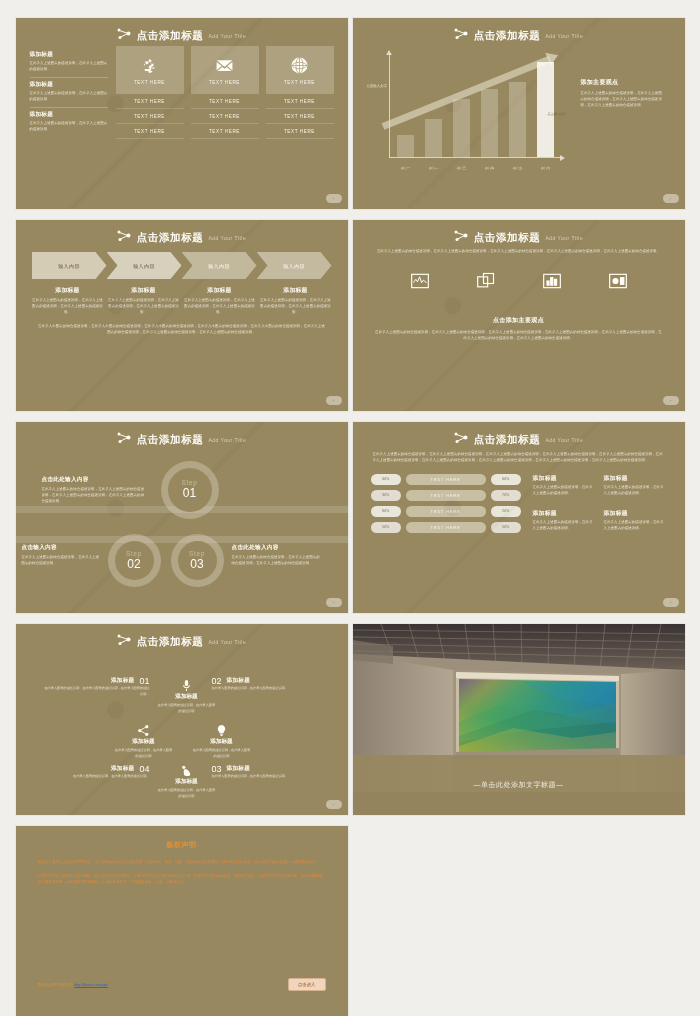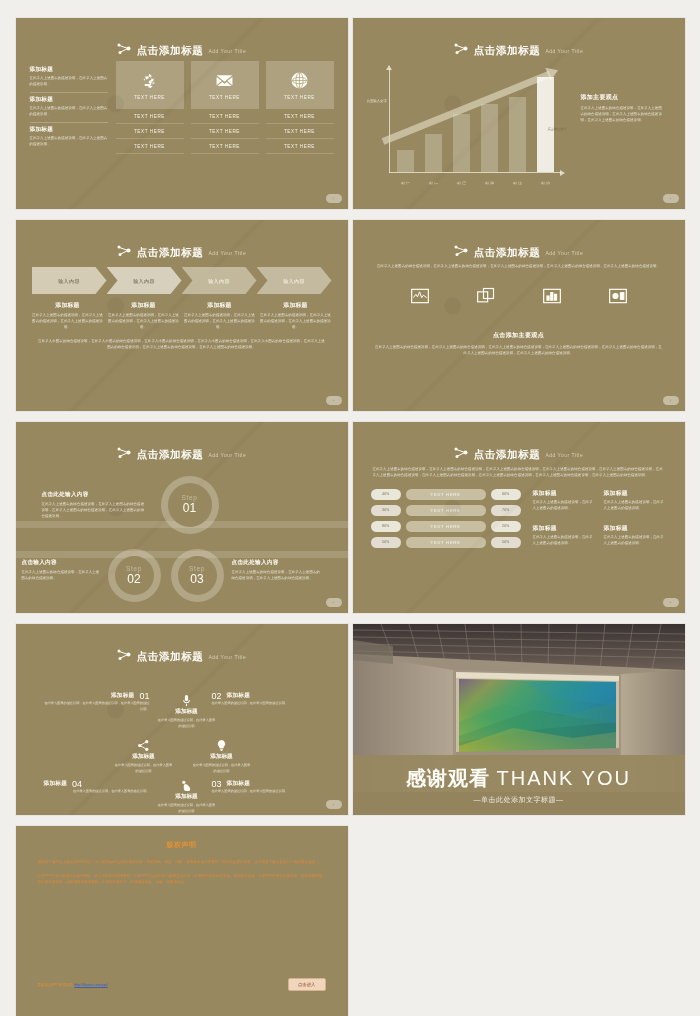--- a/index.html
+++ b/index.html
@@ -34,21 +34,21 @@
   
   .badge{
     position:absolute; right:6px; bottom:6px;
     width:16px; height:9px; border-radius:5px;
     background:rgba(236,232,221,.55);
     display:flex; align-items:center; justify-content:center;
     font-size:4px; color:#8b7d57;
   }
 
   
-  .hd{ display:flex; align-items:flex-end; gap:5px; justify-content:center; padding-top:24px; }
+  .hd{ display:flex; align-items:flex-end; gap:5px; justify-content:center; padding-top:9px; }
   .hd .nodeicon{ width:15px; height:13px; flex:0 0 auto; }
   .hd .t1{ font-size:10.5px; font-weight:bold; color:#fdfcf8; letter-spacing:.6px; line-height:1; }
   .hd .t2{ font-size:5px; color:#d8d1ba; letter-spacing:.5px; line-height:1; padding-bottom:1px; }
 
   .tiny{ font-size:3.4px; line-height:1.75; color:#eceadf; letter-spacing:.15px; }
   .tiny-d{ font-size:3.2px; line-height:1.8; color:#e4e0d1; }
   .sub-h{ font-size:6px; font-weight:bold; color:#fffdf6; letter-spacing:.4px; }
 
   
   .s1-body{ display:flex; padding:6px 14px 0 14px; gap:8px; }
@@ -541,21 +541,21 @@
 
       <div class="d-item" style="left:196px;top:30px;width:108px">
         <div class="d-head">
           <span class="num">02</span>
           <h4>添加标题</h4>
         </div>
         <div class="tiny-d">在此录入图表的描述说明，在此录入图表的描述说明。</div>
       </div>
 
       <div class="d-item" style="left:28px;top:118px;width:106px;text-align:right">
-        <div class="d-head" style="">
+        <div class="d-head" style="justify-content:flex-end">
           <h4>添加标题</h4>
           <span class="num">04</span>
         </div>
         <div class="tiny-d">在此录入图表的描述说明，在此录入图表的描述说明。</div>
       </div>
 
       <div class="d-item" style="left:196px;top:118px;width:108px">
         <div class="d-head">
           <span class="num">03</span>
           <h4>添加标题</h4>
@@ -666,24 +666,20 @@
           <polygon points="106,112 180,86 263,100 263,125 106,130" fill="#2d7a52"></polygon>
           <polygon points="106,98 150,80 210,92 263,78 263,98 180,106 106,118" fill="#3d9a6a" opacity=".6"></polygon>
           <polygon points="106,122 160,104 220,114 263,108 263,125 106,130" fill="#c9b33a" opacity=".55"></polygon>
           <polygon points="170,58 263,58 263,82 200,74" fill="#2a93b5" opacity=".6"></polygon>
         </g>
         <polygon points="103,48 266,52 266,57 103,54" fill="#e6ddc9"></polygon>
         <polygon points="103,128 266,124 266,132 103,136" fill="#9d907a"></polygon>
         <rect x="0" y="168" width="332" height="23" fill="#6b5f4f"></rect>
       </svg>
       <div class="s9-bar">
-        <div class="ty">
-          <span>感谢观看</span>
-          <span class="en">THANK YOU</span>
-        </div>
         <div class="sub">—单击此处添加文字标题—</div>
       </div>
     </div>
   </div>
 
   <div class="slide">
     <div class="s10">
       <h3>版权声明</h3>
       <p>感谢您下载平台上提供的PPT作品，为了您和ppt作品提供者的利益，请勿复制、传播、销售，否则将承担法律责任！将对作品进行维权，按照传播下载次数进行十倍的索取赔偿！</p>
       <p>1.在PPT中插入的图片来源于网络，本人不负任何法律责任；2.本PPT作品仅供学习参考交流使用，不得用于任何商业用途，否则后果自负；3.本PPT中所使用的字体、图片等素材版权归原作者所有，如有侵权请联系删除；4.未经作者许可，不得擅自修改、转载、销售本作品。</p>

